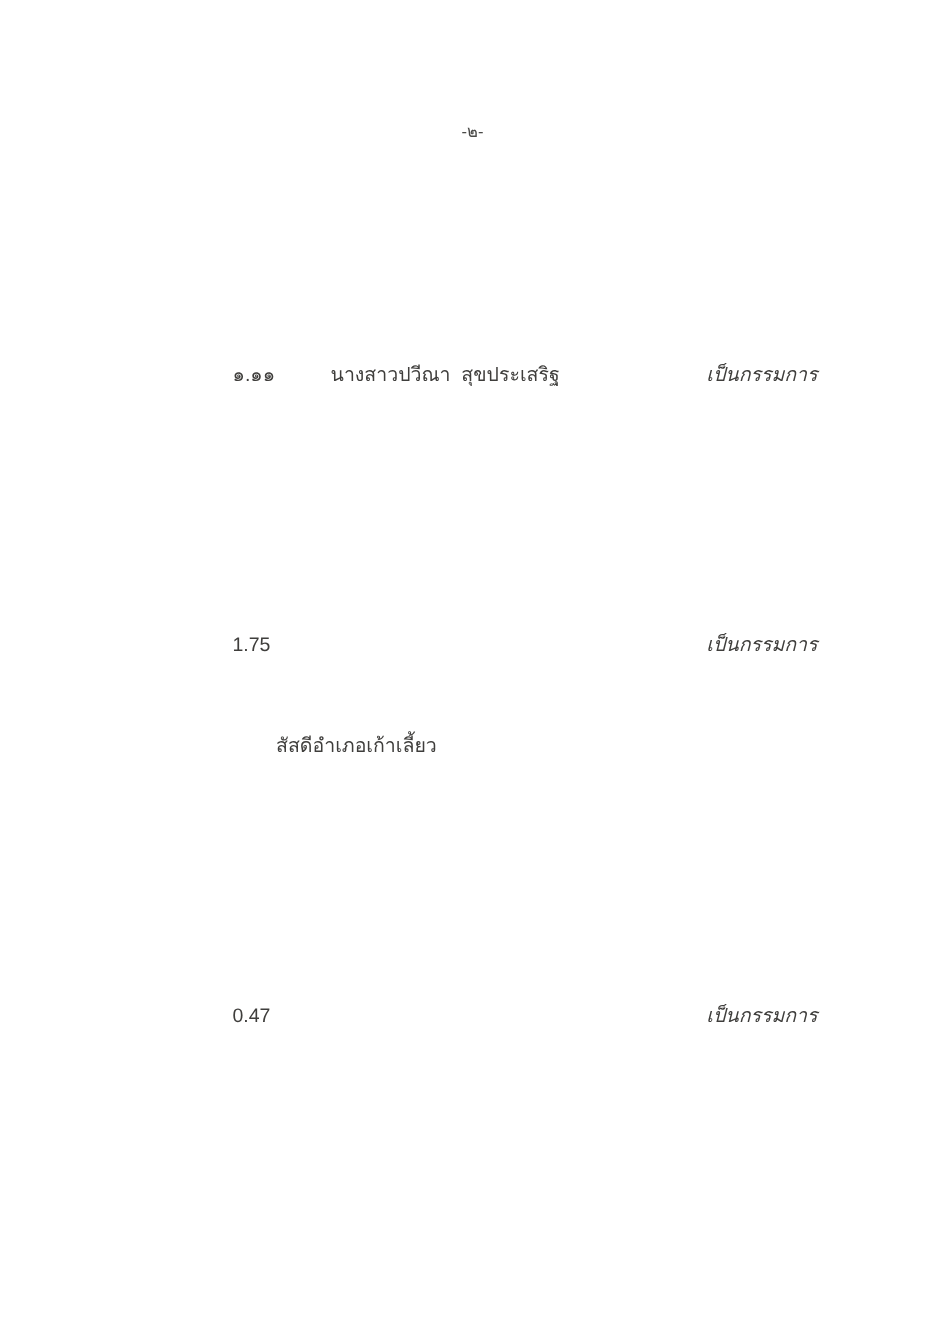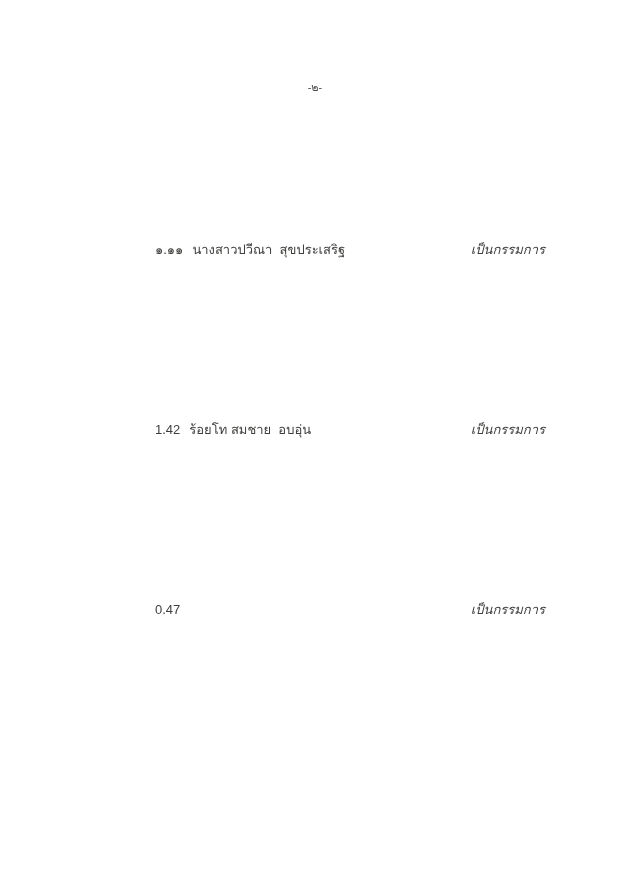--- a/index.html
+++ b/index.html
@@ -20,21 +20,21 @@
     text-align: center;
     font-size: 11px;
     color: #4a4a48;
   }
   .list {
     margin: 30px 65px 0 155px;
     line-height: 22.5px;
   }
   .row-line1 { display: flex; align-items: flex-start; }
   .no { margin-right: 9px; flex: none; }
-  .name { flex: none; }
+  .name { flex: none; margin-left: 28px; }
   .role { margin-left: auto; flex: none; font-style: italic; }
   .r-pad .role { padding-right: 20px; }
   .detail { padding-left: 29px; }
 </style>
 </head>
 <body>
 
 <div class="page">
 
   <div class="pagenum">-๒-</div>
@@ -44,24 +44,24 @@
     <div class="row r-pad">
       <div class="row-line1">
         <span class="no">๑.๑๑</span>
         <span class="name">นางสาวปวีณา  สุขประเสริฐ</span>
         <span class="role">เป็นกรรมการ</span>
       </div>
     </div>
 
     <div class="row r-pad">
       <div class="row-line1">
-        <span class="no">1.42</span>
-        <span class="name">ร้อยโท สมชาย  อบอุ่น</span>
+        <span class="no">1.75</span>
         <span class="role">เป็นกรรมการ</span>
       </div>
+      <div class="detail">สัสดีอำเภอเก้าเลี้ยว</div>
     </div>
 
     <div class="row r-pad">
       <div class="row-line1">
         <span class="no">0.47</span>
         <span class="role">เป็นกรรมการ</span>
       </div>
     </div>
 
     

